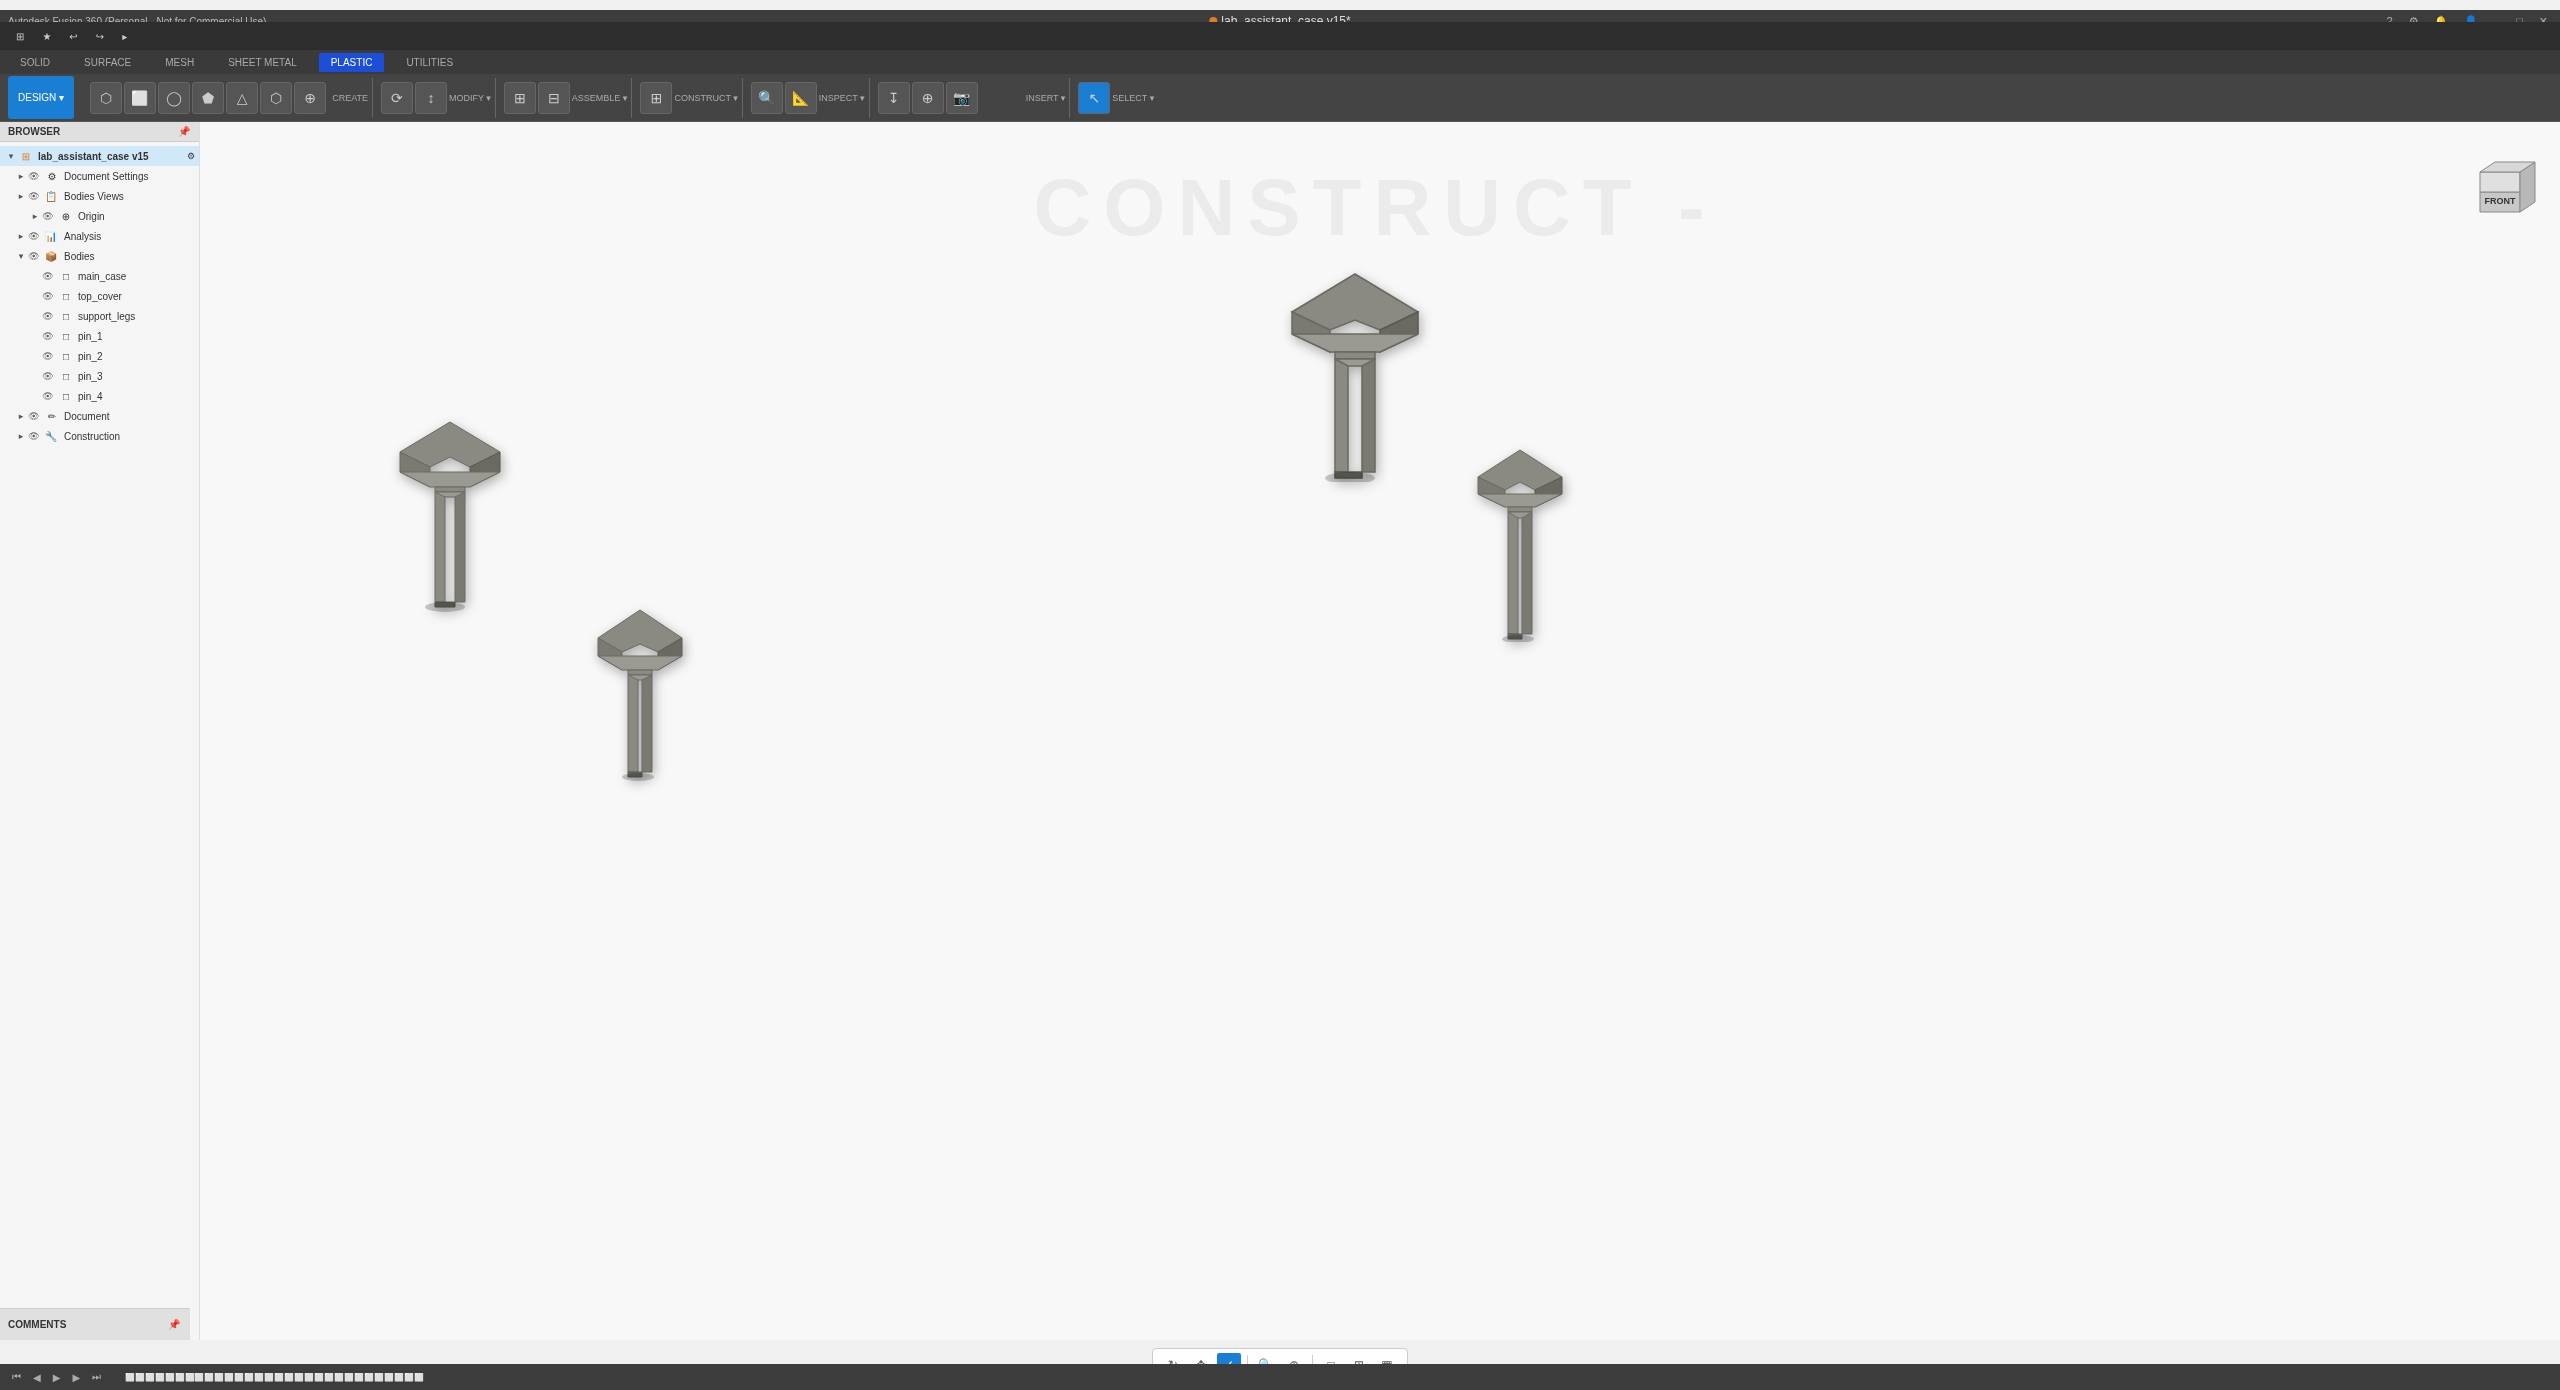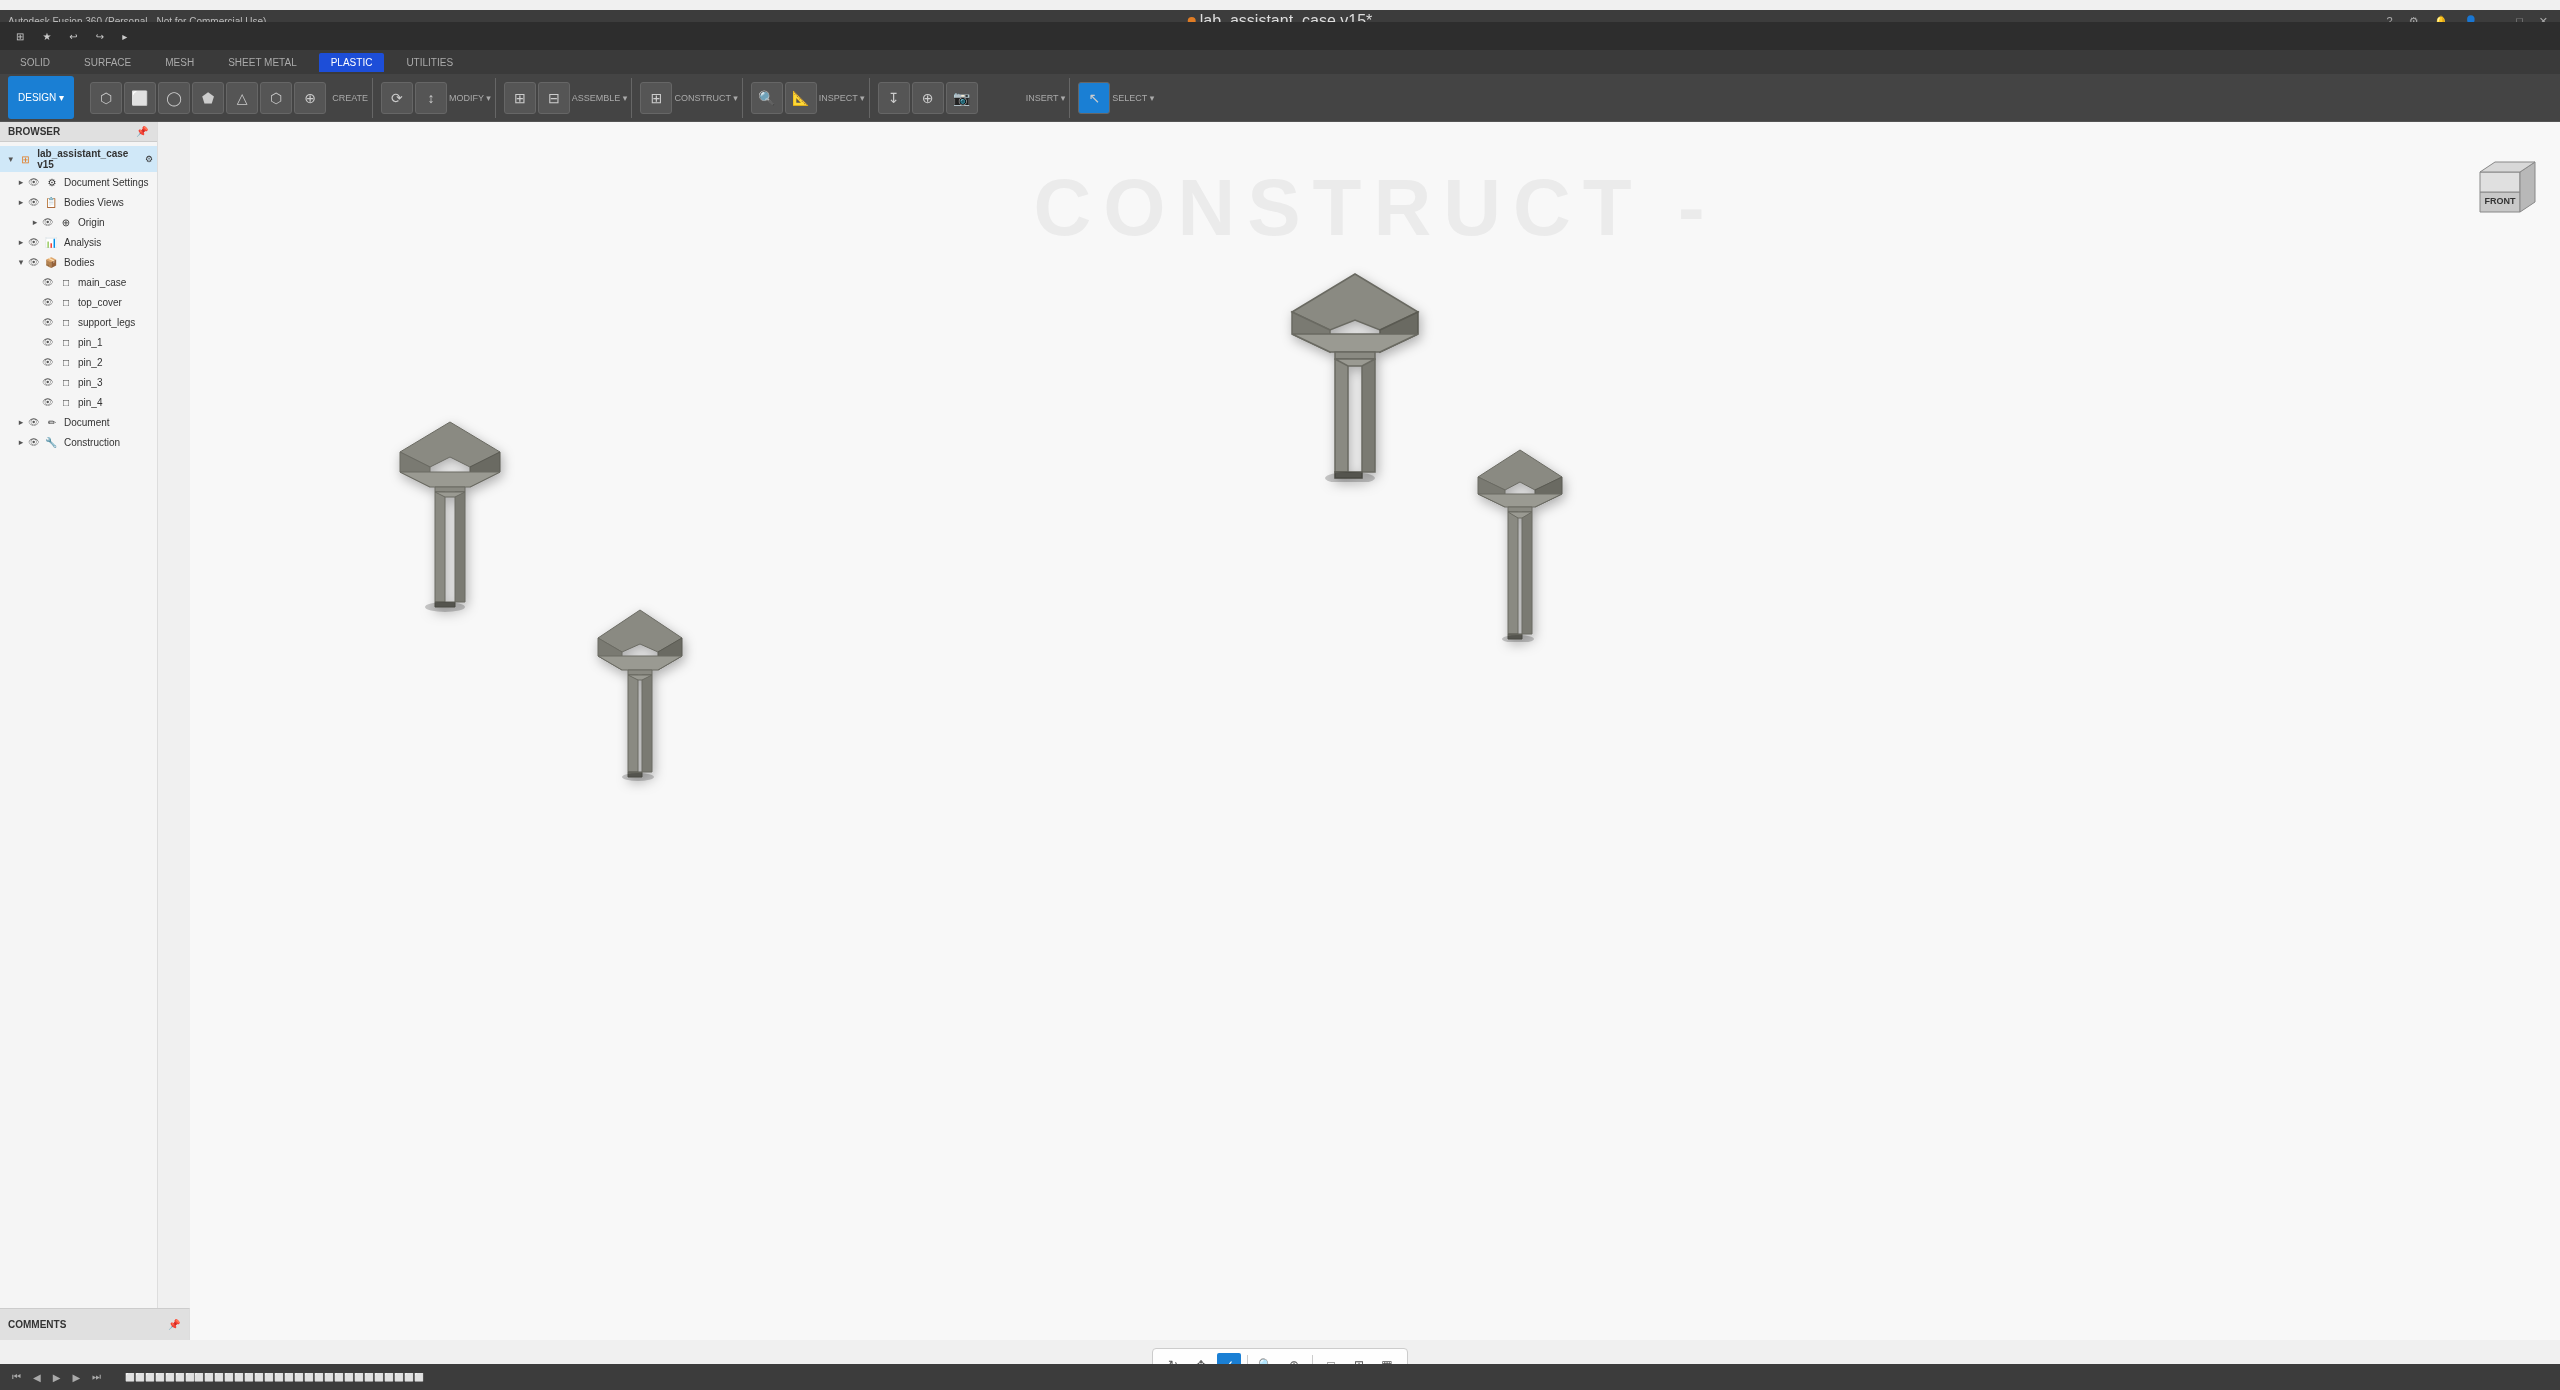--- a/index.html
+++ b/index.html
@@ -137,21 +137,21 @@
       display: flex;
       flex-direction: column;
       align-items: center;
       cursor: pointer;
     }
 
     
     #browser {
       position: absolute;
       top: 122px; left: 0;
-      width: 158px;
+      width: 200px;
       bottom: 50px;
       background: #f5f5f5;
       border-right: 1px solid #ddd;
       z-index: 50;
       display: flex;
       flex-direction: column;
     }
     #browser-header {
       background: #e0e0e0;
       padding: 4px 8px;
@@ -297,21 +297,21 @@
       padding: 2px 4px;
     }
   </style>
 </head>
 <body>
 
 <div id="title-bar">
   <span style="color:#bbb;font-size:10px;">Autodesk Fusion 360 (Personal - Not for Commercial Use)</span>
   <div id="title-bar-center">
     <span class="title-dot"></span>
-    <span style="color:#ddd;font-size:16px;text-decoration:underline;">lab_assistant_case v15*</span>
+    <span style="color:#ddd;font-size:12px;text-decoration:underline;">lab_assistant_case v15*</span>
   </div>
   <div id="title-bar-right">
     <span class="title-btn">?</span>
     <span class="title-btn">⚙</span>
     <span class="title-btn">🔔</span>
     <span class="title-btn">👤</span>
     <span class="title-btn">–</span>
     <span class="title-btn">□</span>
     <span class="title-btn">✕</span>
   </div>

